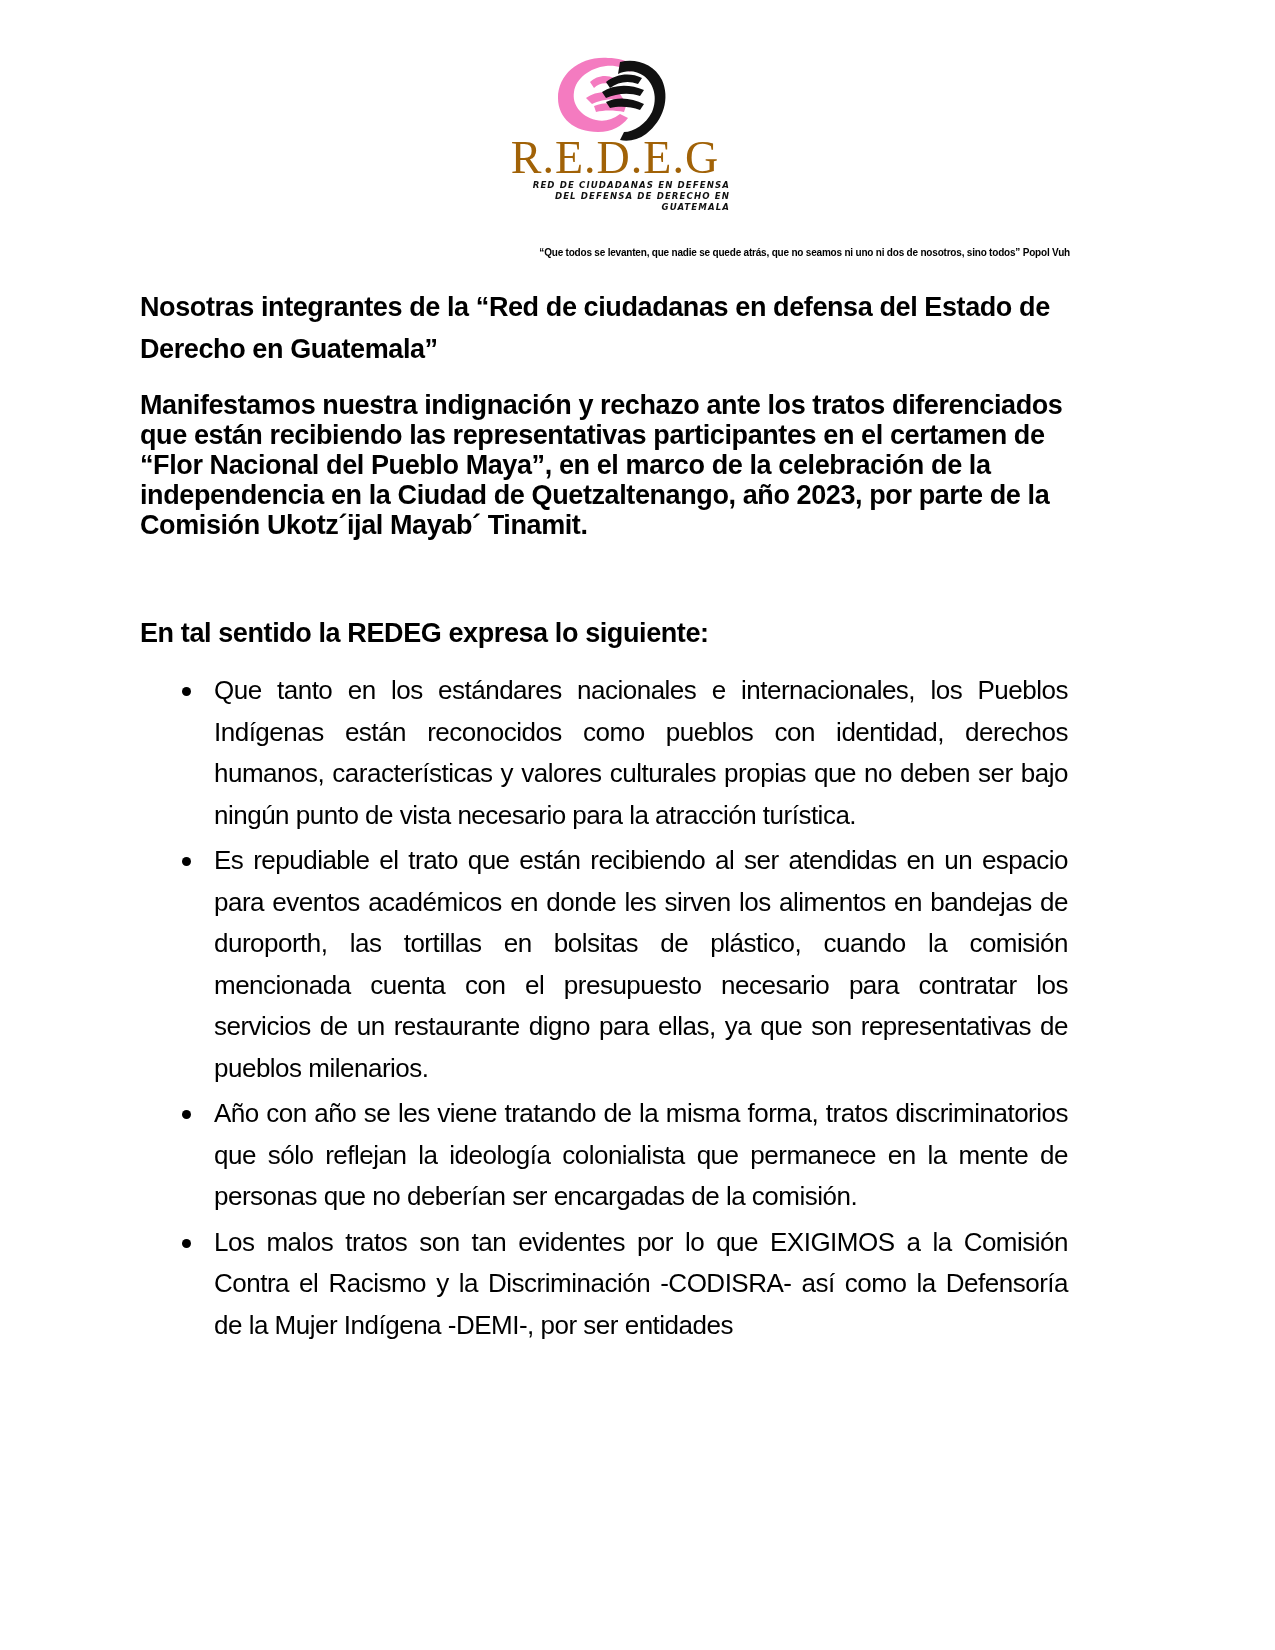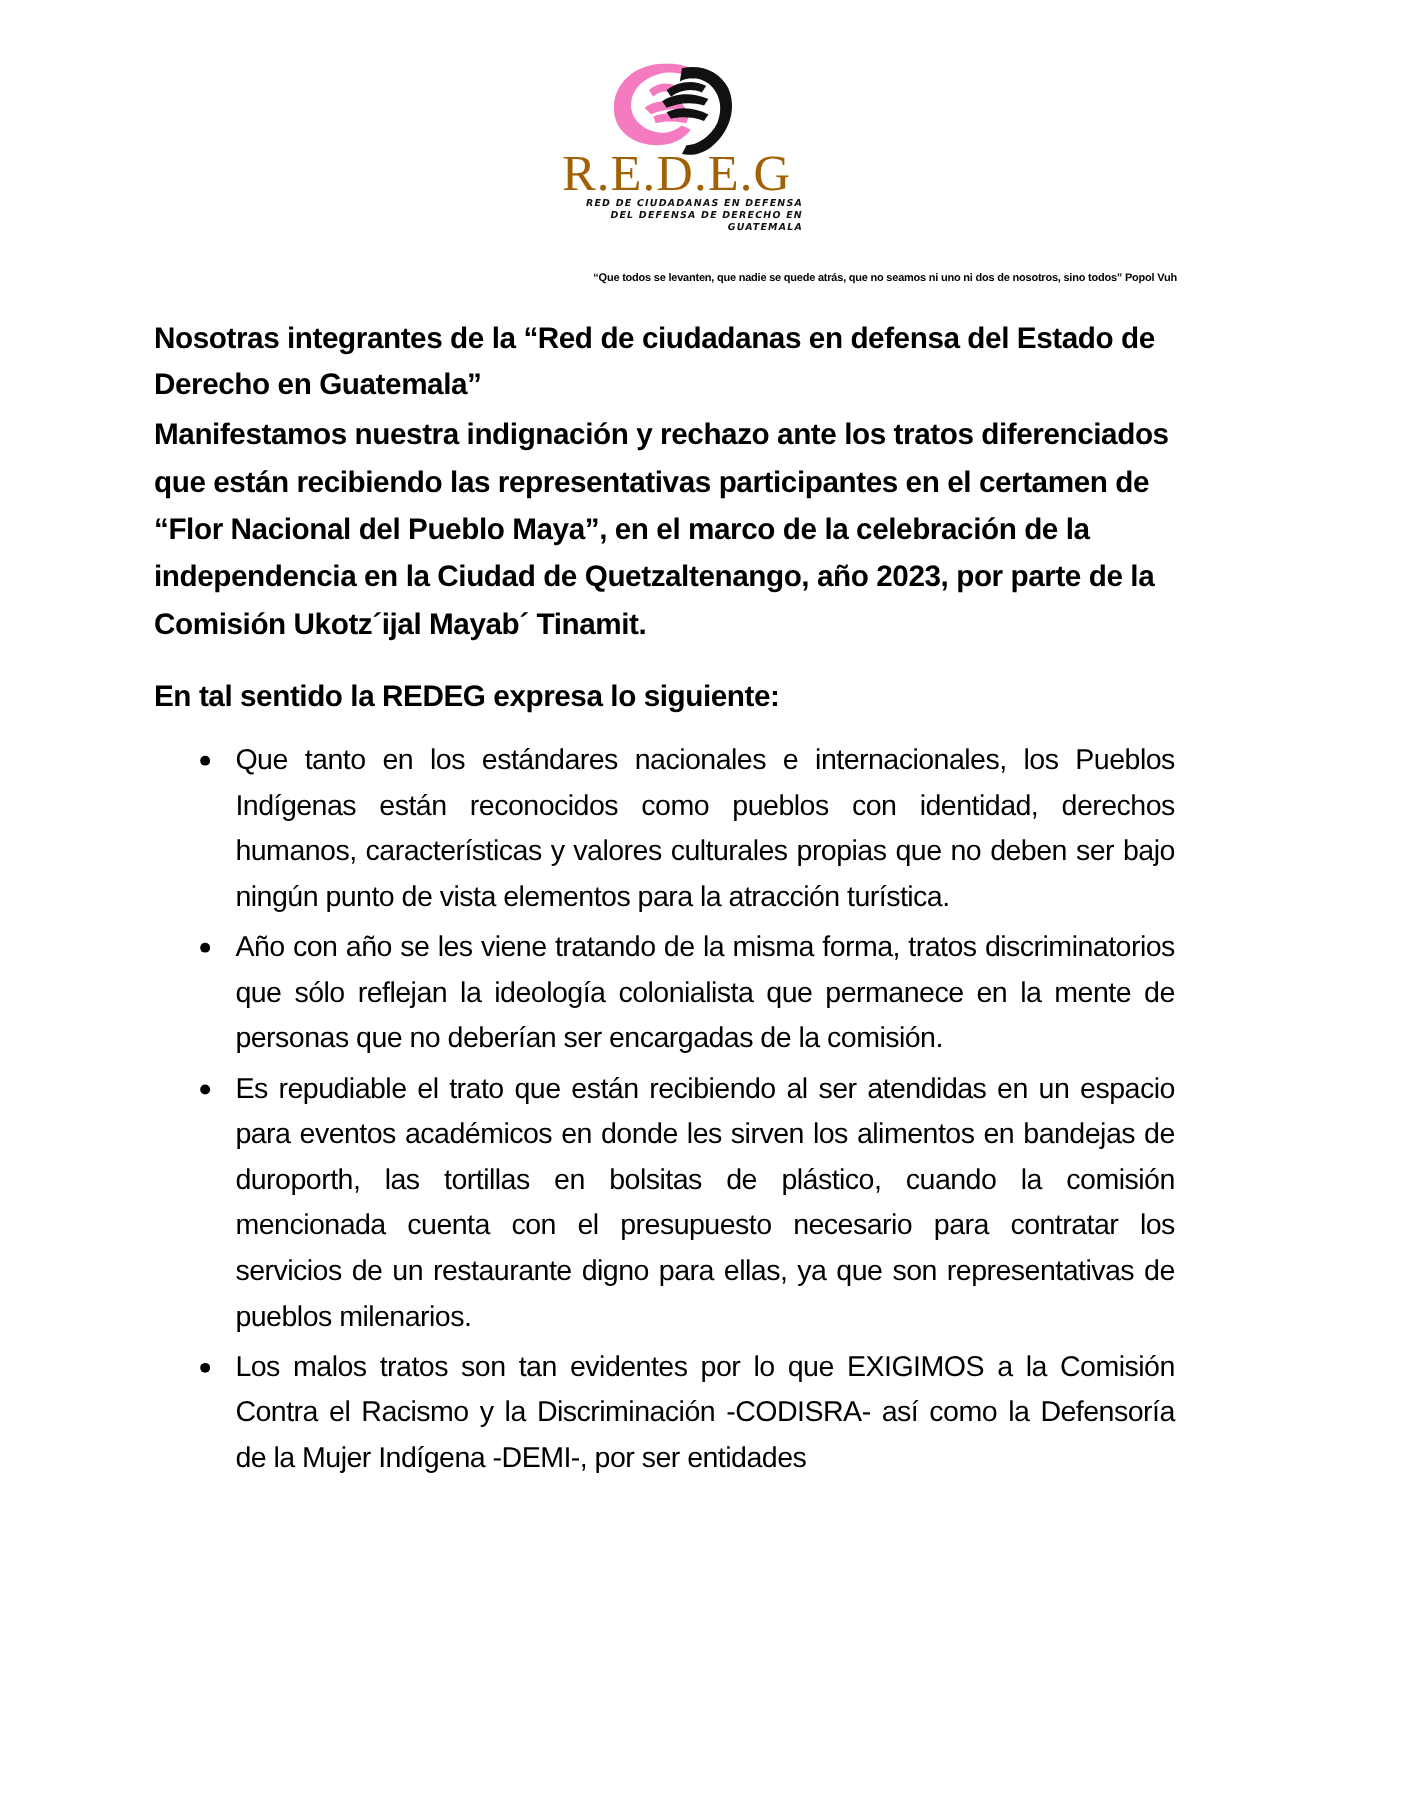--- a/index.html
+++ b/index.html
@@ -77,21 +77,21 @@
     .heading {
       position: absolute;
       left: 140px;
       width: 940px;
       font-weight: bold;
       font-size: 27px;
       line-height: 42px;
       letter-spacing: -0.4px;
     }
     .h1 { top: 286px; }
-    .h2 { top: 374px; line-height: 43px; }
+    .h2 { top: 390px; line-height: 30px; }
     .h3 { top: 612px; }
     
     .list {
       position: absolute;
       left: 178px;
       top: 670px;
       width: 890px;
       margin: 0;
       padding: 0;
       list-style: none;
@@ -143,29 +143,29 @@
 
   <div class="epigraph">“Que todos se levanten, que nadie se quede atrás, que no seamos ni uno ni dos de nosotros, sino todos” Popol Vuh</div>
 
   <div class="heading h1">Nosotras integrantes de la “Red de ciudadanas en defensa del Estado de Derecho en Guatemala”</div>
   <div class="heading h2">Manifestamos nuestra indignación y rechazo ante los tratos diferenciados que están recibiendo las representativas participantes en el certamen de “Flor Nacional del Pueblo Maya”, en el marco de la celebración de la independencia en la Ciudad de Quetzaltenango, año 2023, por parte de la Comisión Ukotz´ijal Mayab´ Tinamit.</div>
   <div class="heading h3">En tal sentido la REDEG expresa lo siguiente:</div>
 
   <ul class="list">
     <li class="list-item">
       <span class="bullet"></span>
-      <span>Que tanto en los estándares nacionales e internacionales, los Pueblos Indígenas están reconocidos como pueblos con identidad, derechos humanos, características y valores culturales propias que no deben ser bajo ningún punto de vista elementos para la atracción turística.</span>
+      <span>Que tanto en los estándares nacionales e internacionales, los Pueblos Indígenas están reconocidos como pueblos con identidad, derechos humanos, características y valores culturales propias que no deben ser bajo ningún punto de vista necesario para la atracción turística.</span>
+    </li>
+    <li class="list-item">
+      <span class="bullet"></span>
+      <span>Es repudiable el trato que están recibiendo al ser atendidas en un espacio para eventos académicos en donde les sirven los alimentos en bandejas de duroporth, las tortillas en bolsitas de plástico, cuando la comisión mencionada cuenta con el presupuesto necesario para contratar los servicios de un restaurante digno para ellas, ya que son representativas de pueblos milenarios.</span>
     </li>
     <li class="list-item">
       <span class="bullet"></span>
       <span>Año con año se les viene tratando de la misma forma, tratos discriminatorios que sólo reflejan la ideología colonialista que permanece en la mente de personas que no deberían ser encargadas de la comisión.</span>
-    </li>
-    <li class="list-item">
-      <span class="bullet"></span>
-      <span>Es repudiable el trato que están recibiendo al ser atendidas en un espacio para eventos académicos en donde les sirven los alimentos en bandejas de duroporth, las tortillas en bolsitas de plástico, cuando la comisión mencionada cuenta con el presupuesto necesario para contratar los servicios de un restaurante digno para ellas, ya que son representativas de pueblos milenarios.</span>
     </li>
     <li class="list-item">
       <span class="bullet"></span>
       <span>Los malos tratos son tan evidentes por lo que EXIGIMOS a la Comisión Contra el Racismo y la Discriminación -CODISRA-  así como la Defensoría de la Mujer Indígena -DEMI-, por ser entidades</span>
     </li>
   </ul>
 
 </div>
 
 </body></html>

